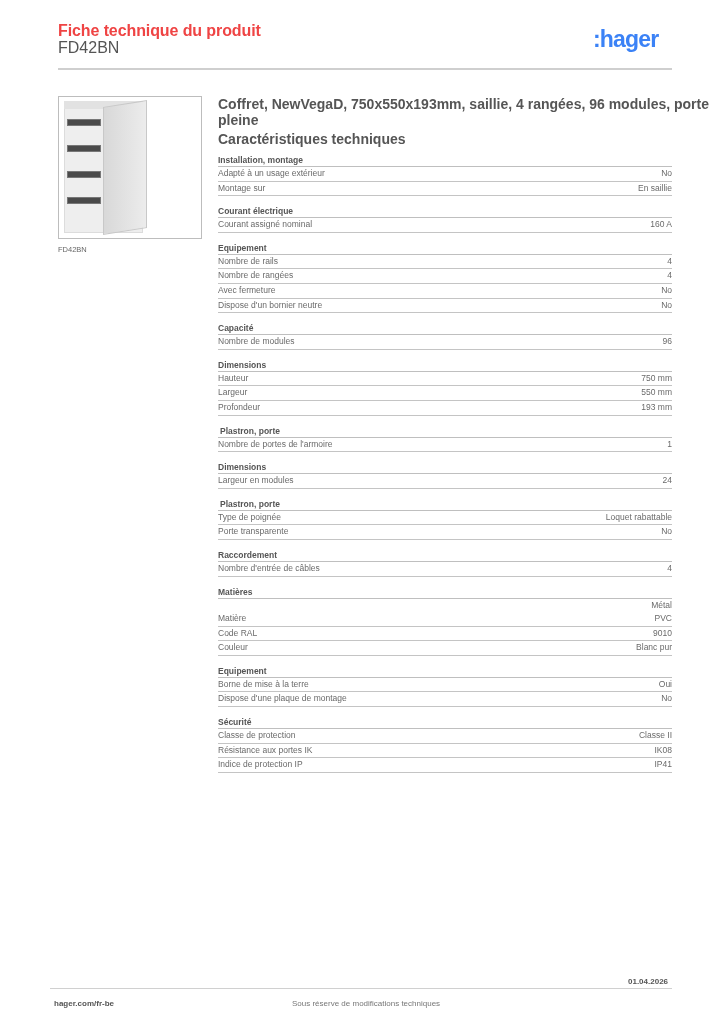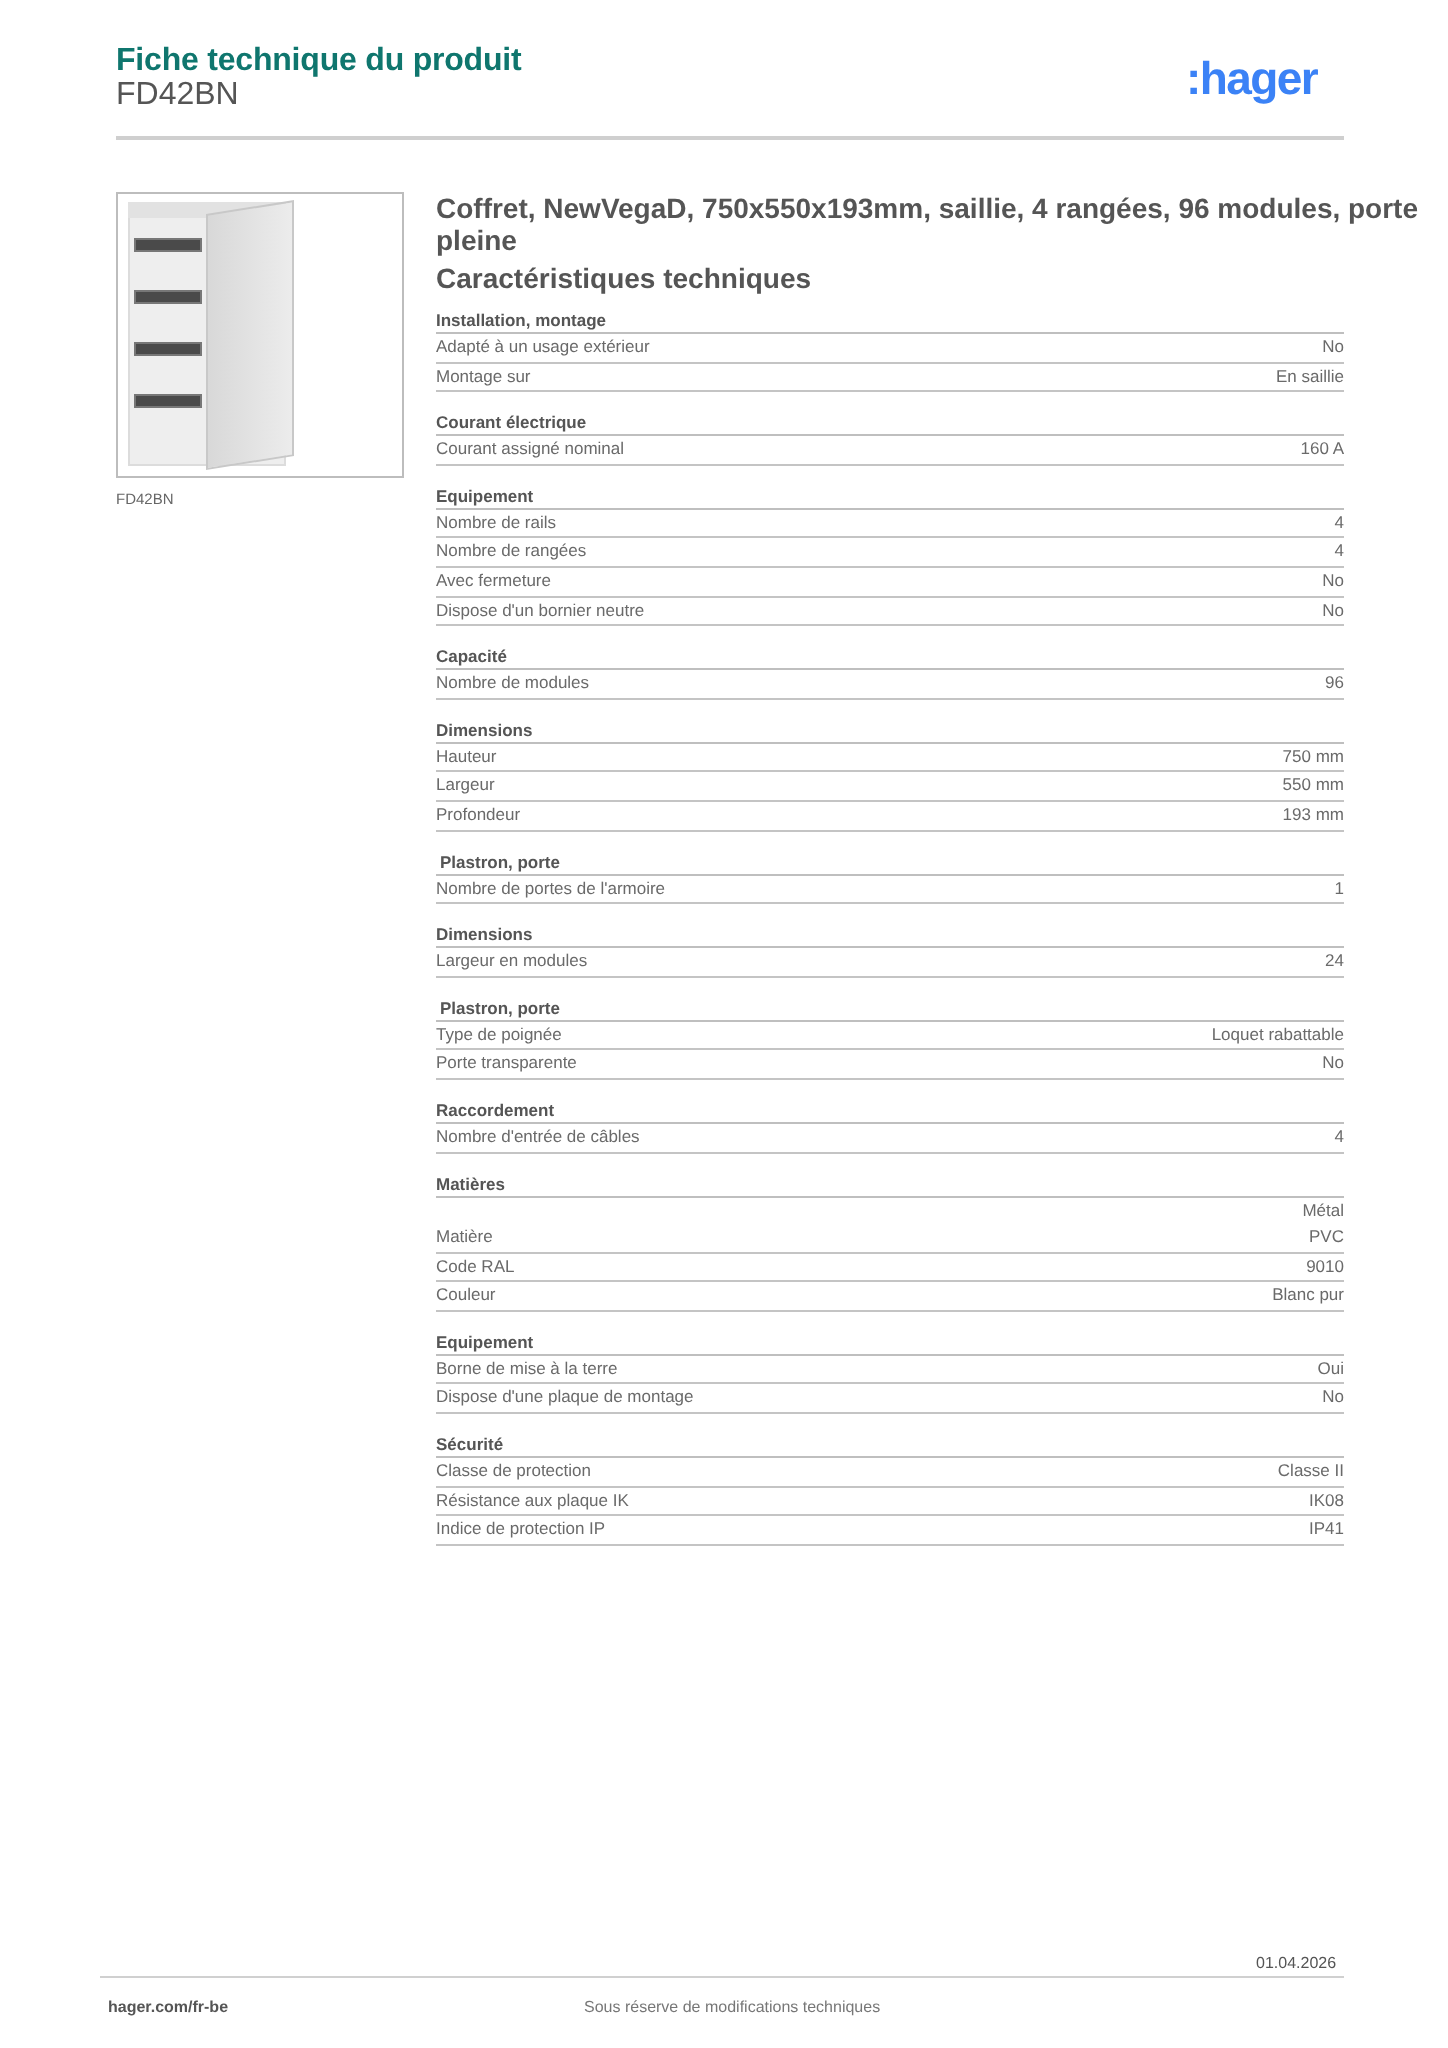--- a/index.html
+++ b/index.html
@@ -1,19 +1,19 @@
 <!DOCTYPE html>
 <html><head>
   <meta charset="utf-8">
   <style>
     * { margin: 0; padding: 0; box-sizing: border-box; }
     html, body { width: 724px; height: 1024px; background: #ffffff; }
     body { position: relative; font-family: "Liberation Sans", sans-serif; color: #555; overflow: hidden; }
 
-    .header-title { position: absolute; left: 58px; top: 22px; font-size: 16px; font-weight: bold; color: #0f766e; letter-spacing: -0.1px; }
+    .header-title { position: absolute; left: 58px; top: 22px; font-size: 16px; font-weight: bold; color: #ef4444; letter-spacing: -0.1px; }
     .header-code { position: absolute; left: 58px; top: 39px; font-size: 16px; color: #555; }
     .logo { position: absolute; left: 593px; top: 28px; font-size: 23px; font-weight: bold; color: #3b82f6; letter-spacing: -0.8px; line-height: 1; }
     .header-rule { position: absolute; left: 58px; top: 68px; width: 614px; height: 2px; background: #cfcfcf; }
 
     .product-image { position: absolute; left: 58px; top: 96px; width: 144px; height: 143px; border: 1px solid #bdbdbd; background: #fff; }
     .cab-body { position: absolute; left: 5px; top: 4px; width: 79px; height: 132px; background: #eeeeee; border: 1px solid #dcdcdc; }
     .cab-top { position: absolute; left: 5px; top: 4px; width: 79px; height: 8px; background: #e2e2e2; }
     .rail { position: absolute; left: 8px; width: 34px; height: 7px; background: #4a4a4a; border: 1px solid #777; }
     .door { position: absolute; left: 44px; top: 10px; width: 44px; height: 128px; background: linear-gradient(90deg, #d8d8d8, #ececec); border: 1px solid #c8c8c8; transform: skewY(-9deg); transform-origin: left top; }
     .image-caption { position: absolute; left: 58px; top: 245px; font-size: 7.5px; color: #666; }
@@ -25,21 +25,21 @@
     .group { margin-bottom: 9px; }
     .group-title { font-size: 8.5px; font-weight: bold; color: #555; height: 13px; line-height: 13px; border-bottom: 1px solid #bfbfbf; }
     .group-title.indent { padding-left: 2px; }
     .row { display: flex; justify-content: space-between; font-size: 8.5px; color: #6a6a6a; border-bottom: 1px solid #c4c4c4; line-height: 13.6px; min-height: 14.6px; align-items: flex-end; }
     .row .val { text-align: right; }
     .row .val span { display: block; }
 
     .footer-rule { position: absolute; left: 50px; top: 988px; width: 622px; height: 1px; background: #d0d0d0; }
     .footer-left { position: absolute; left: 54px; top: 999px; font-size: 8px; font-weight: bold; color: #555; }
     .footer-center { position: absolute; left: 292px; top: 999px; font-size: 8px; color: #777; }
-    .footer-right { position: absolute; left: 628px; top: 977px; font-size: 8px; font-weight: normal; color: #555; }
+    .footer-right { position: absolute; left: 628px; top: 977px; font-size: 8px; font-weight: bold; color: #555; }
   </style>
 </head>
 <body>
 
 <div>
   <div class="header-title">Fiche technique du produit</div>
   <div class="header-code">FD42BN</div>
   <div class="logo">:hager</div>
   <div class="header-rule"></div>
 </div>
@@ -221,21 +221,21 @@
     </div>
     <div class="group">
       <div class="group-title">Sécurité</div>
       <div class="row">
         <span>Classe de protection</span>
         <span class="val">
           <span>Classe II</span>
         </span>
       </div>
       <div class="row">
-        <span>Résistance aux plaque IK</span>
+        <span>Résistance aux portes IK</span>
         <span class="val">
           <span>IK08</span>
         </span>
       </div>
       <div class="row">
         <span>Indice de protection IP</span>
         <span class="val">
           <span>IP41</span>
         </span>
       </div>

